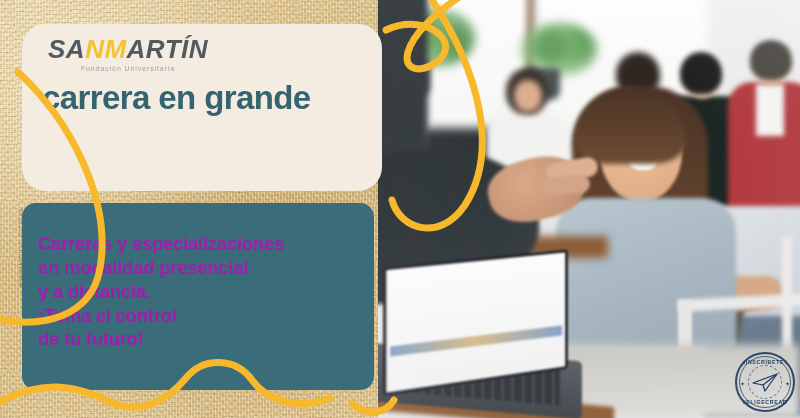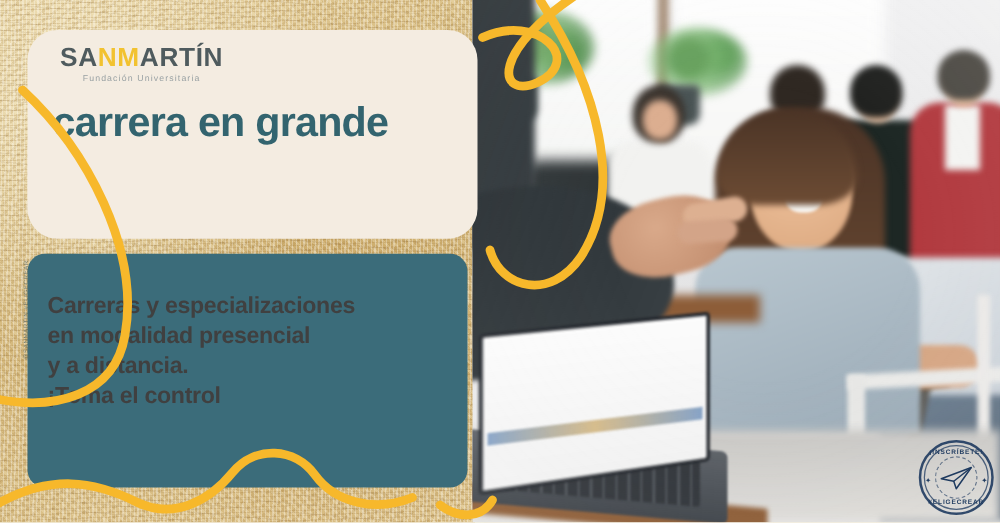--- a/index.html
+++ b/index.html
@@ -191,26 +191,27 @@
     position: absolute;
     left: 22px; top: 24px;
     width: 360px; height: 167px;
     background: #f4ece1;
     border-radius: 24px;
   }
 
   
   .logo { position:absolute; left:48px; top:36px; }
   .logo-word {
-    font-size: 21px;
+    font-size: 26px;
     font-weight: bold;
     letter-spacing: .5px;
     color: #4f5b5e;
     line-height: 1;
     white-space: nowrap;
+    font-style: italic;
   }
   .logo-word .hl { color: #f2c230; }
   .logo-sub {
     margin-top: 3px;
     font-size: 7px;
     letter-spacing: .9px;
     color: #9aa2a4;
     text-align: center;
     white-space: nowrap;
   }
@@ -232,21 +233,21 @@
     position: absolute;
     left: 22px; top: 203px;
     width: 352px; height: 187px;
     background: #3b6c7a;
     border-radius: 14px;
   }
   .teal-text {
     position: absolute;
     left: 38px; top: 232px;
     width: 330px;
-    color: #404040;
+    color: #a21caf;
     font-size: 18.5px;
     font-weight: bold;
     line-height: 1.29;
     letter-spacing: -0.25px;
   }
 
   
   .curves {
     position: absolute; left:0; top:0; width:800px; height:418px;
     pointer-events: none;
@@ -393,20 +394,21 @@
   <div class="headline">
     <div>carrera en grande</div>
   </div>
 
   <div class="teal-card"></div>
   <div class="teal-text">
     <div>Carreras y especializaciones</div>
     <div>en modalidad presencial</div>
     <div>y a distancia.</div>
     <div>¡Toma el control</div>
+    <div>de tu futuro!</div>
   </div>
 
   <svg class="curves" viewBox="0 0 800 418">
 
     <path d="M 470 -10 C 390 40, 398 80, 430 66 C 468 48, 430 10, 386 30" fill="none" stroke="#f7b82b" stroke-width="7" stroke-linecap="round"></path>
     <path d="M 432 0 C 478 70, 500 150, 465 205 C 440 242, 400 230, 392 200" fill="none" stroke="#f7b82b" stroke-width="7" stroke-linecap="round"></path>
 
     <path d="M 18 72 C 70 120, 112 200, 100 268 C 92 316, 44 330, -8 318" fill="none" stroke="#f7b82b" stroke-width="7" stroke-linecap="round"></path>
 
     <path d="M -10 408 C 40 376, 78 386, 110 402 C 140 416, 168 400, 186 378

